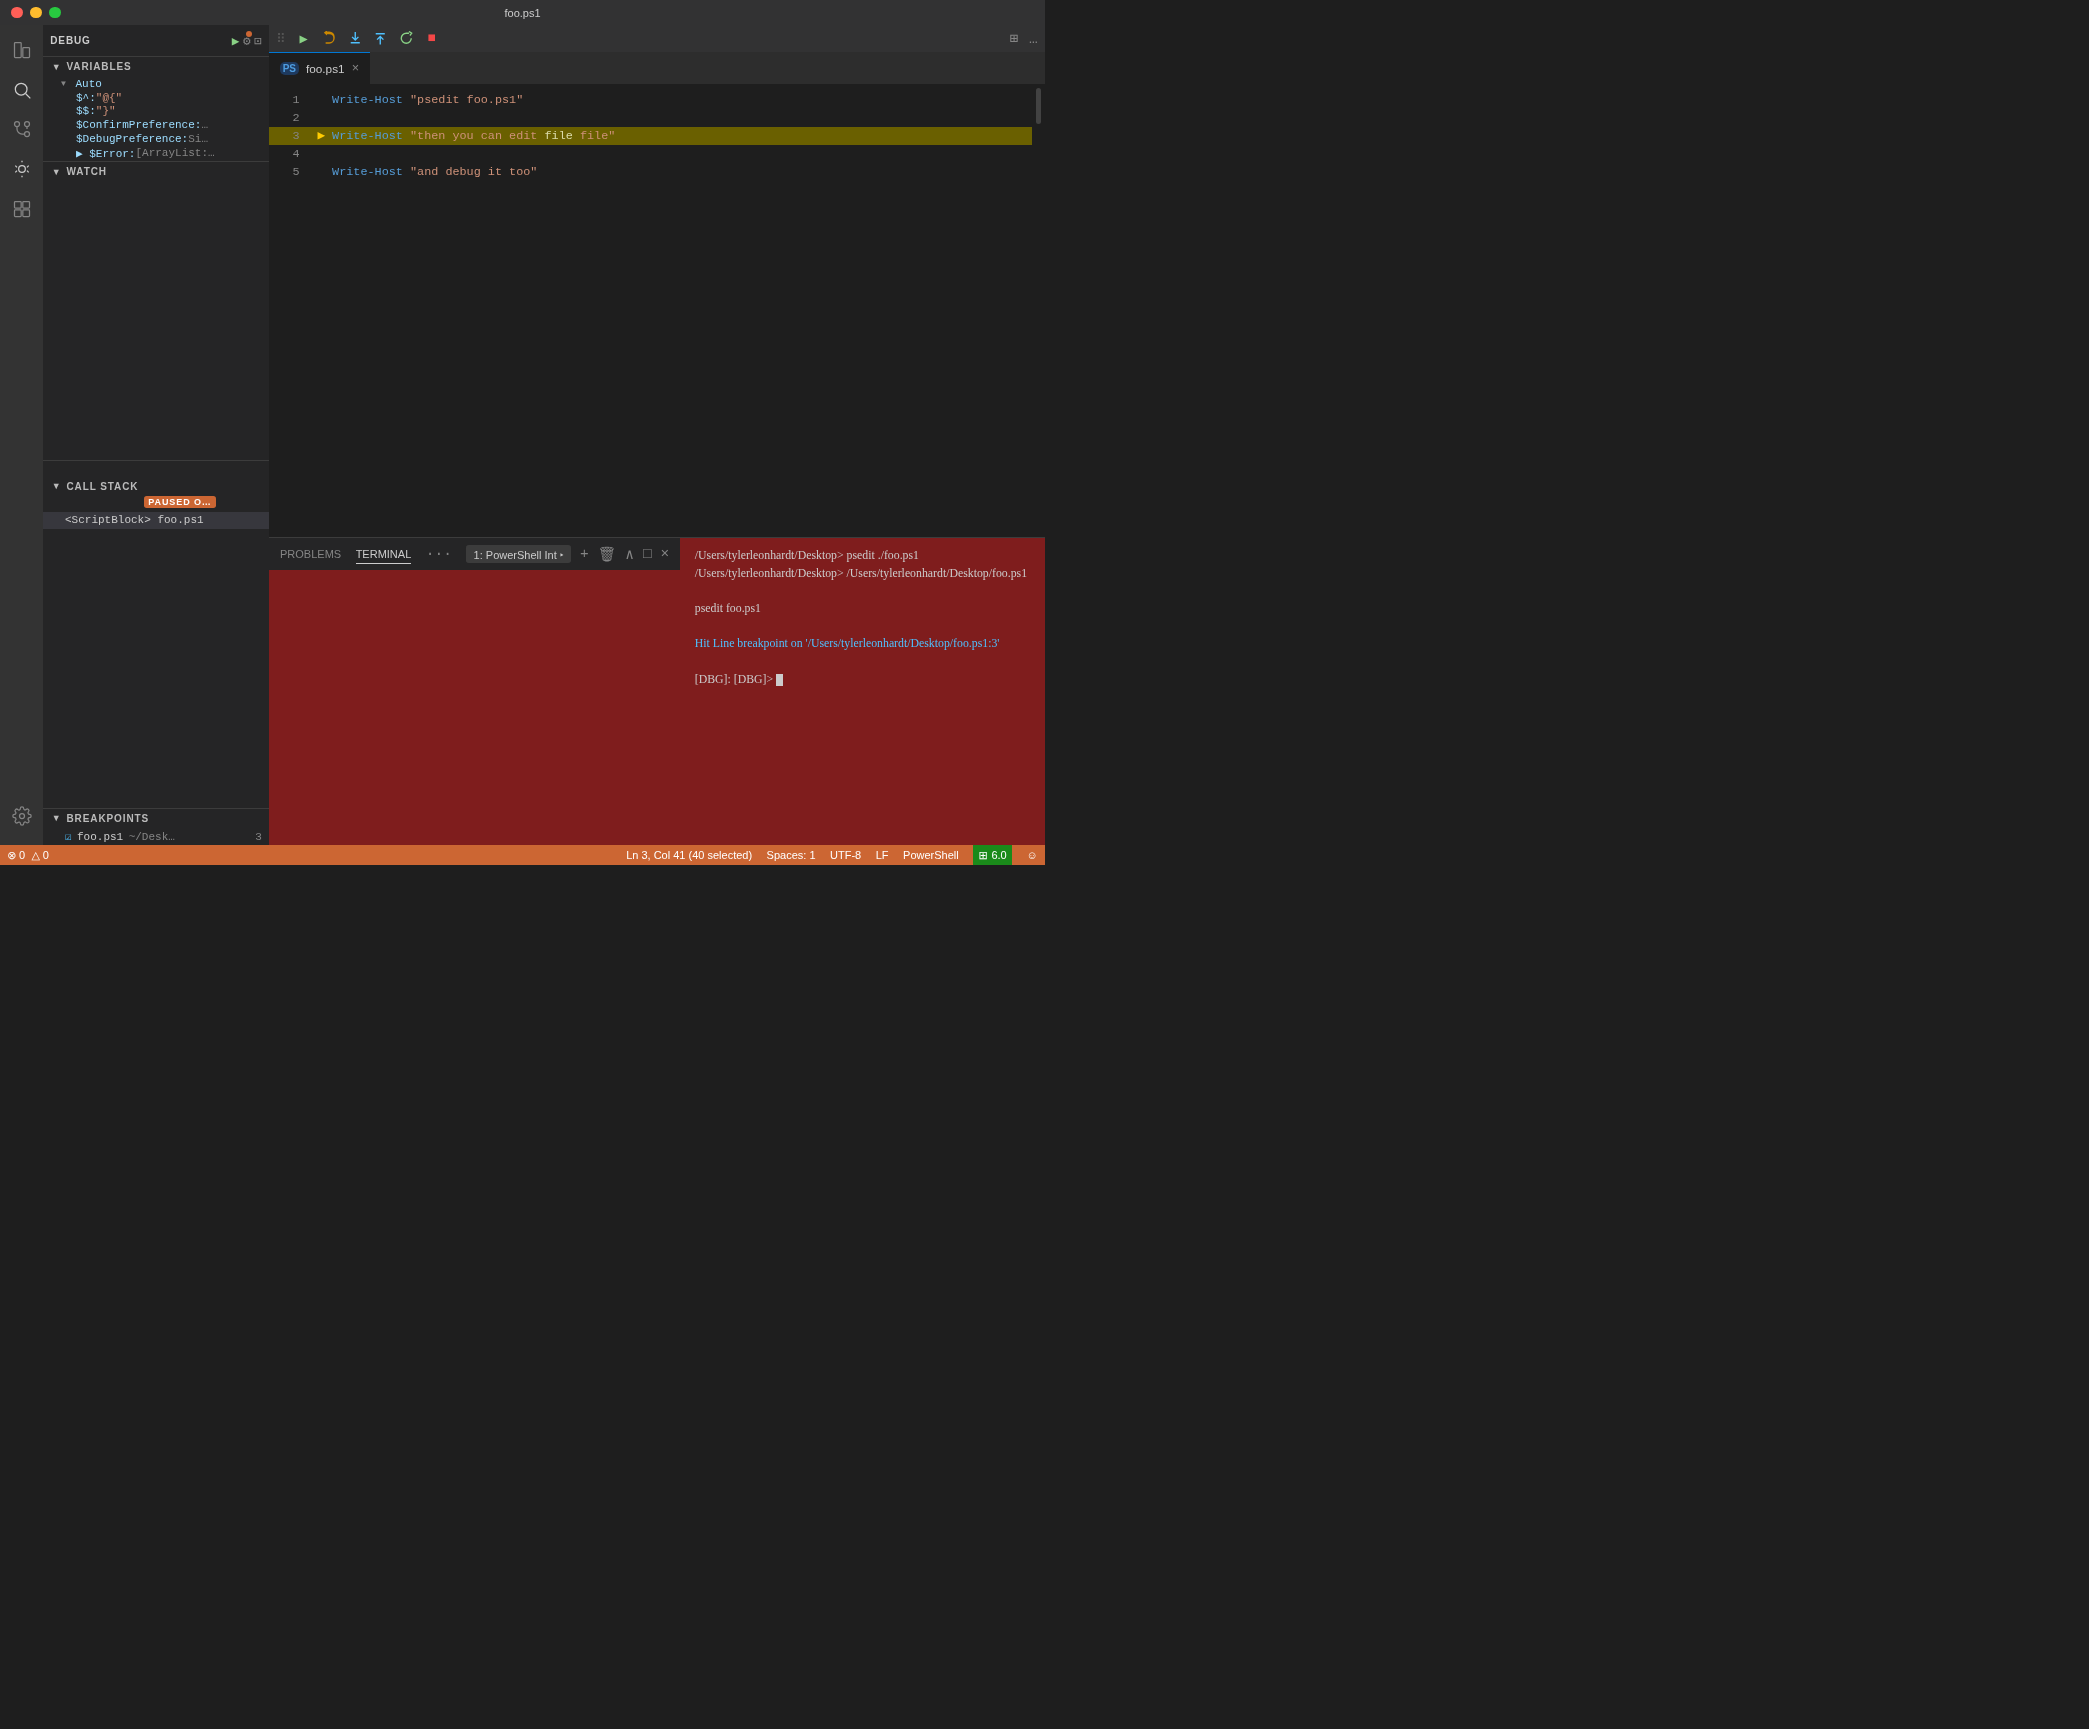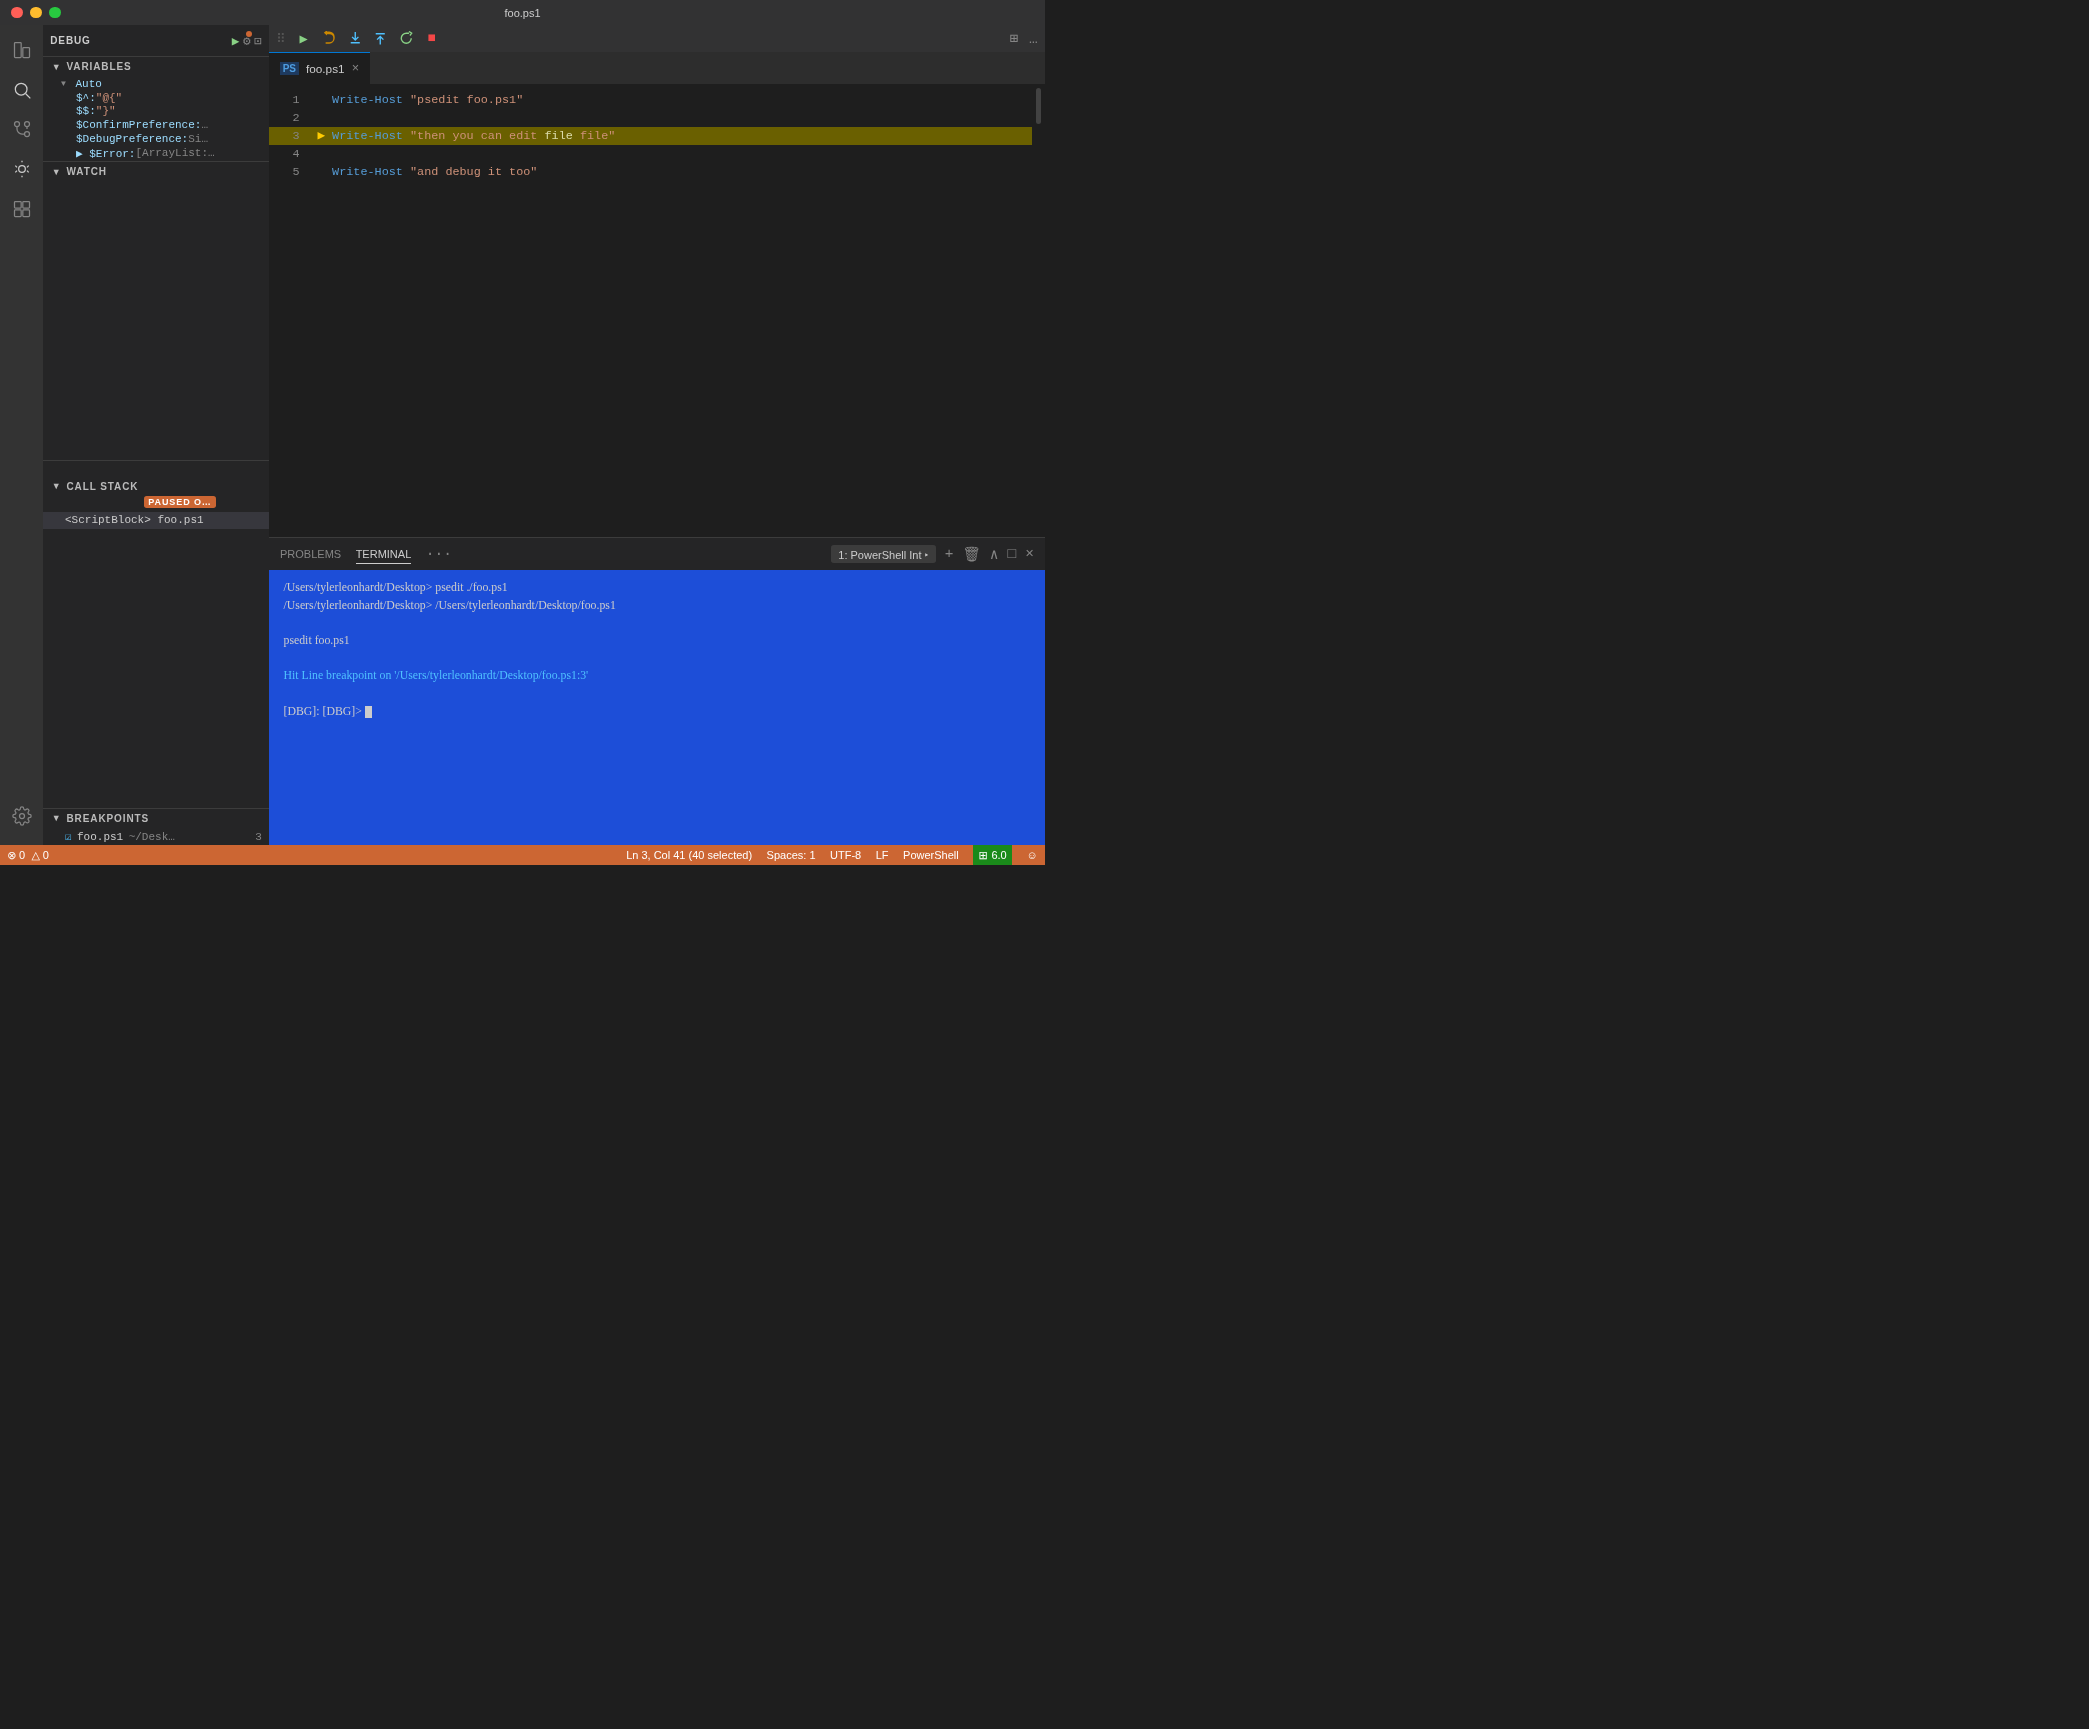--- a/index.html
+++ b/index.html
@@ -300,21 +300,21 @@
       background: #1e1e1e;
       color: #cccccc;
       border-top-color: #0078d4;
     }
     .tab-ps-icon {
       color: #4e9de0;
       font-size: 10px;
       font-weight: bold;
       background: #1e3a5f;
       padding: 0.9px 2.7px;
-      border-radius: 0;
+      border-radius: 5px;
     }
     .tab-close {
       font-size: 12.7px;
       color: #858585;
       cursor: pointer;
       line-height: 1;
     }
 
     
     .editor-content {
@@ -380,24 +380,24 @@
       width: 5.4px;
       height: 36px;
       background: #424242;
       border-radius: 2.7px;
       margin: 3.6px auto;
     }
 
     
     .terminal-area {
       height: 308px;
-      background: #1d4ed8;
+      background: #7f1d1d;
       border-top: 0.9px solid #3c3c3c;
       display: flex;
-      flex-direction: column;
+      flex-direction: row;
       flex-shrink: 0;
     }
     .terminal-header {
       height: 32px;
       background: #252526;
       display: flex;
       align-items: center;
       padding: 0 11px;
       gap: 14.5px;
       flex-shrink: 0;

